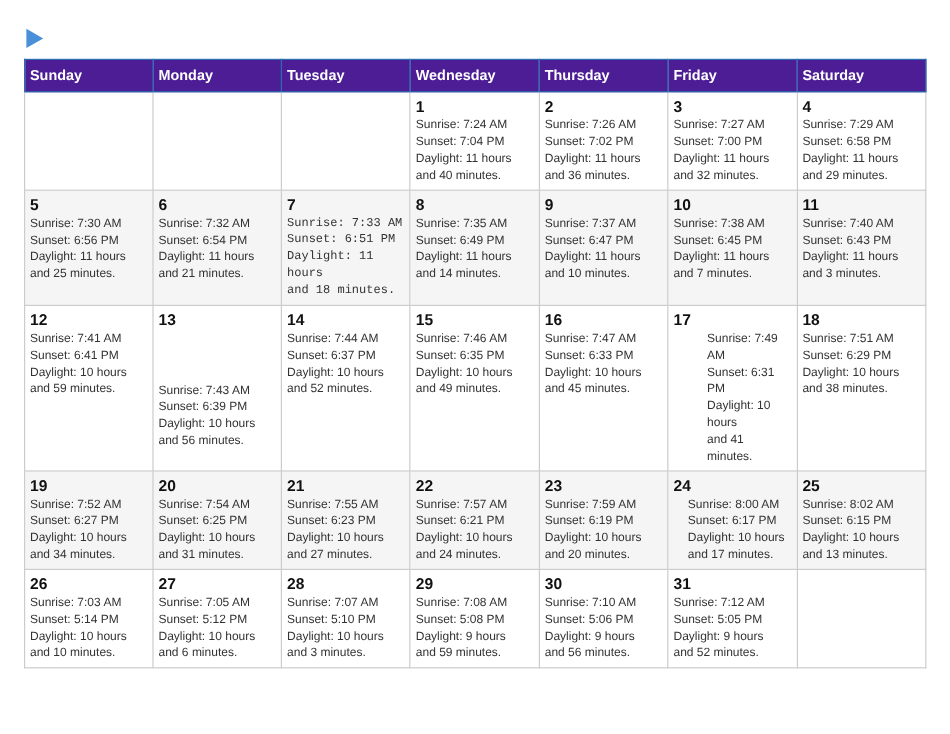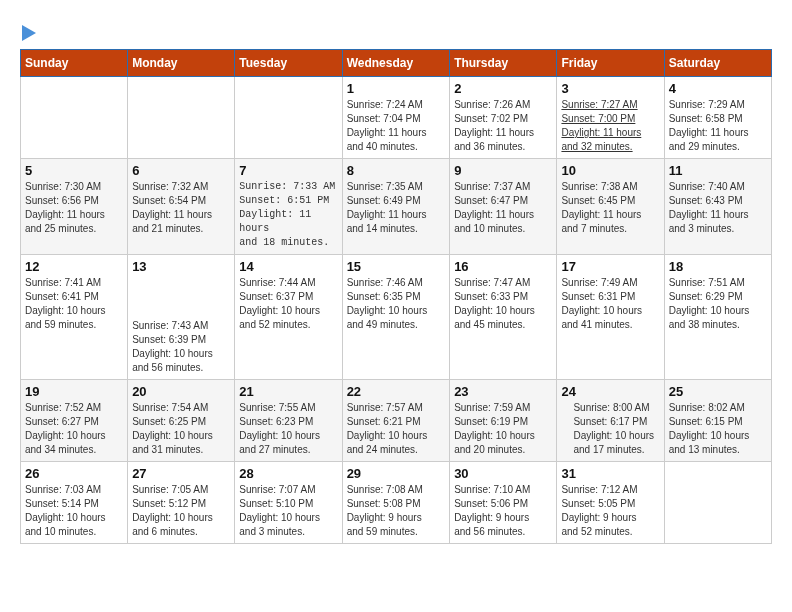--- a/index.html
+++ b/index.html
@@ -27,21 +27,21 @@
     .subtitle {
       font-size: 16px;
       color: #555;
     }
     .calendar {
       width: 100%;
       border-collapse: collapse;
       font-size: 11px;
     }
     .calendar thead th {
-      background: #c2410c;
+      background: #4c1d95;
       color: #fff;
       padding: 6px 4px;
       text-align: left;
       font-size: 12px;
       border: 1px solid #2b6cb0;
     }
     .calendar tbody td {
       border: 1px solid #ccc;
       vertical-align: top;
       padding: 4px;
@@ -137,21 +137,21 @@
         </td>
         <td>
           <span class="day-number">2</span>
           <div class="day-info" style="white-space: pre-line;">Sunrise: 7:26 AM
 Sunset: 7:02 PM
 Daylight: 11 hours
 and 36 minutes.</div>
         </td>
         <td>
           <span class="day-number">3</span>
-          <div class="day-info" style="white-space: pre-line; text-decoration: underline;">Sunrise: 7:27 AM
+          <div class="day-info" style="white-space: pre-line;">Sunrise: 7:27 AM
 Sunset: 7:00 PM
 Daylight: 11 hours
 and 32 minutes.</div>
         </td>
         <td>
           <span class="day-number">4</span>
           <div class="day-info" style="white-space: pre-line;">Sunrise: 7:29 AM
 Sunset: 6:58 PM
 Daylight: 11 hours
 and 29 minutes.</div>
@@ -239,21 +239,21 @@
         </td>
         <td>
           <span class="day-number">16</span>
           <div class="day-info" style="white-space: pre-line;">Sunrise: 7:47 AM
 Sunset: 6:33 PM
 Daylight: 10 hours
 and 45 minutes.</div>
         </td>
         <td>
           <span class="day-number">17</span>
-          <div class="day-info" style="white-space: pre-line;">Sunrise: 7:49 AM
+          <div class="day-info" style="white-space: pre-line; margin-left: 28px;">Sunrise: 7:49 AM
 Sunset: 6:31 PM
 Daylight: 10 hours
 and 41 minutes.</div>
         </td>
         <td>
           <span class="day-number">18</span>
           <div class="day-info" style="white-space: pre-line;">Sunrise: 7:51 AM
 Sunset: 6:29 PM
 Daylight: 10 hours
 and 38 minutes.</div>

